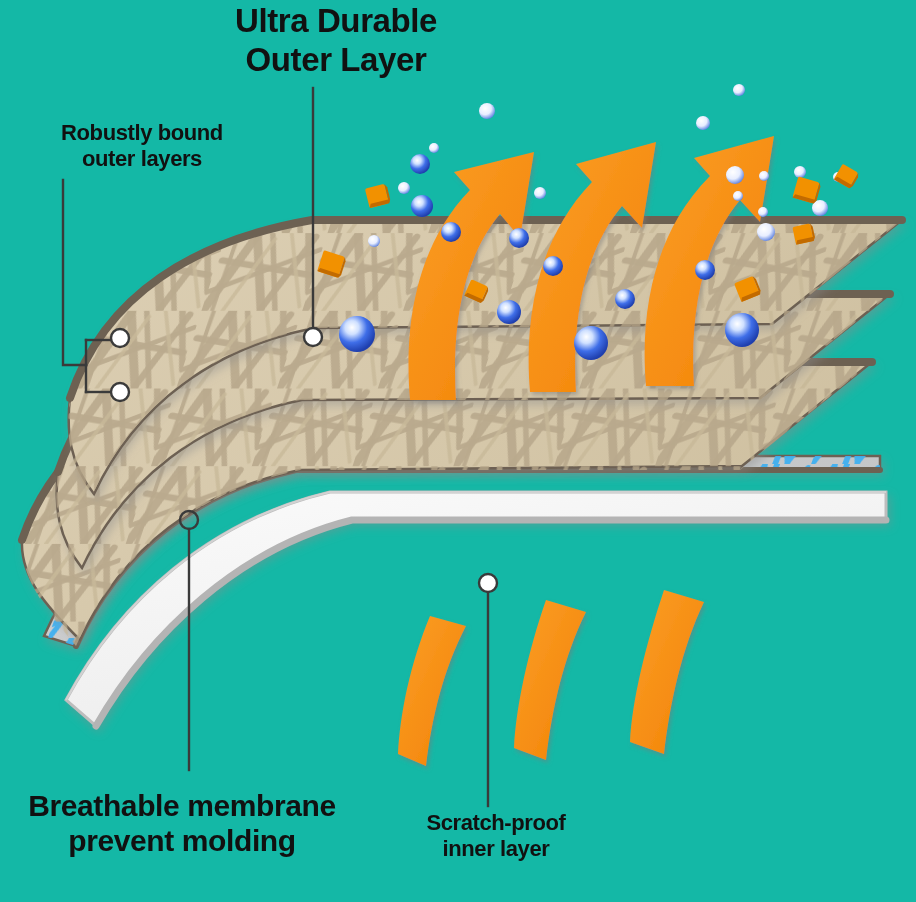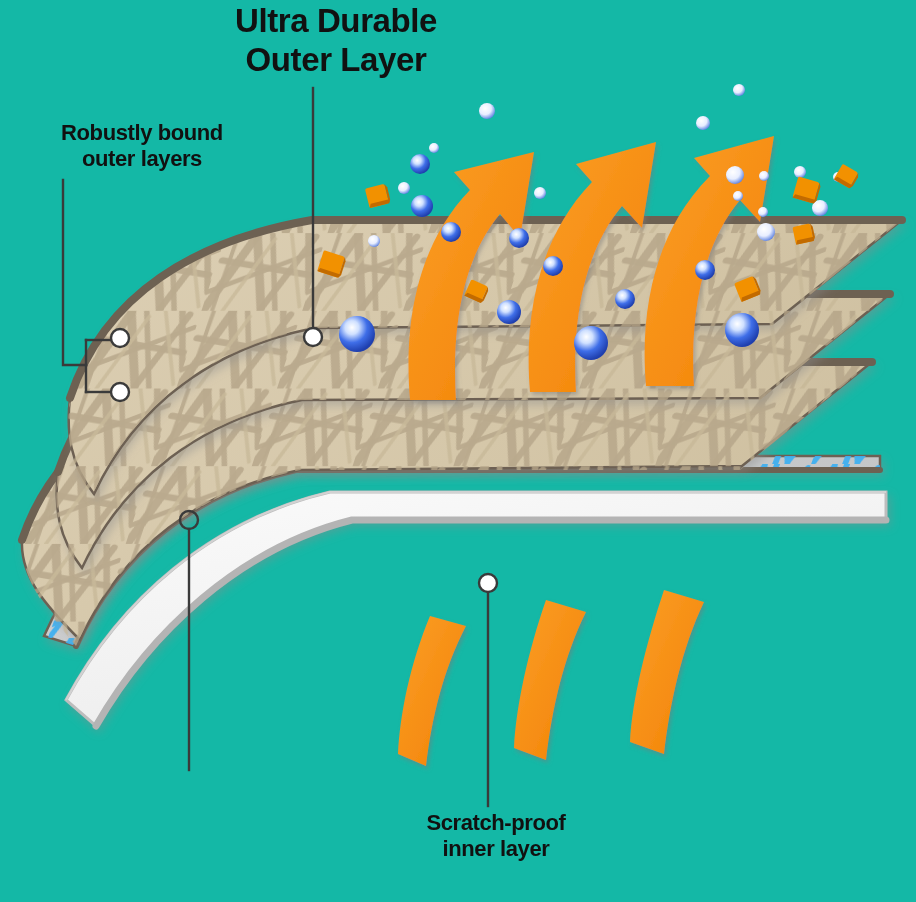--- a/index.html
+++ b/index.html
@@ -303,17 +303,19 @@
       </g>
     </g>
   </svg>
 
   <div class="lbl" id="lbl-top">Ultra Durable
 Outer Layer</div>
 
   <div class="lbl" id="lbl-left">Robustly bound
 outer layers</div>
 
+  <div class="lbl" id="lbl-bl">Breathable membrane
+prevent molding</div>
 
   <div class="lbl" id="lbl-br">Scratch-proof
 inner layer</div>
 
 </div>
 
 </body></html>

